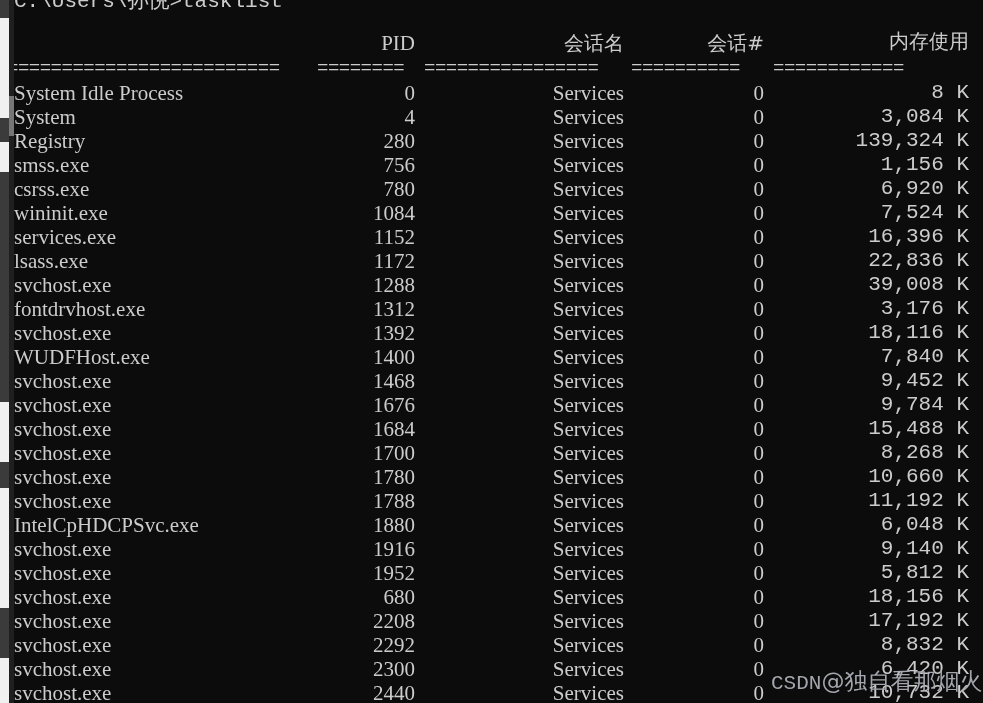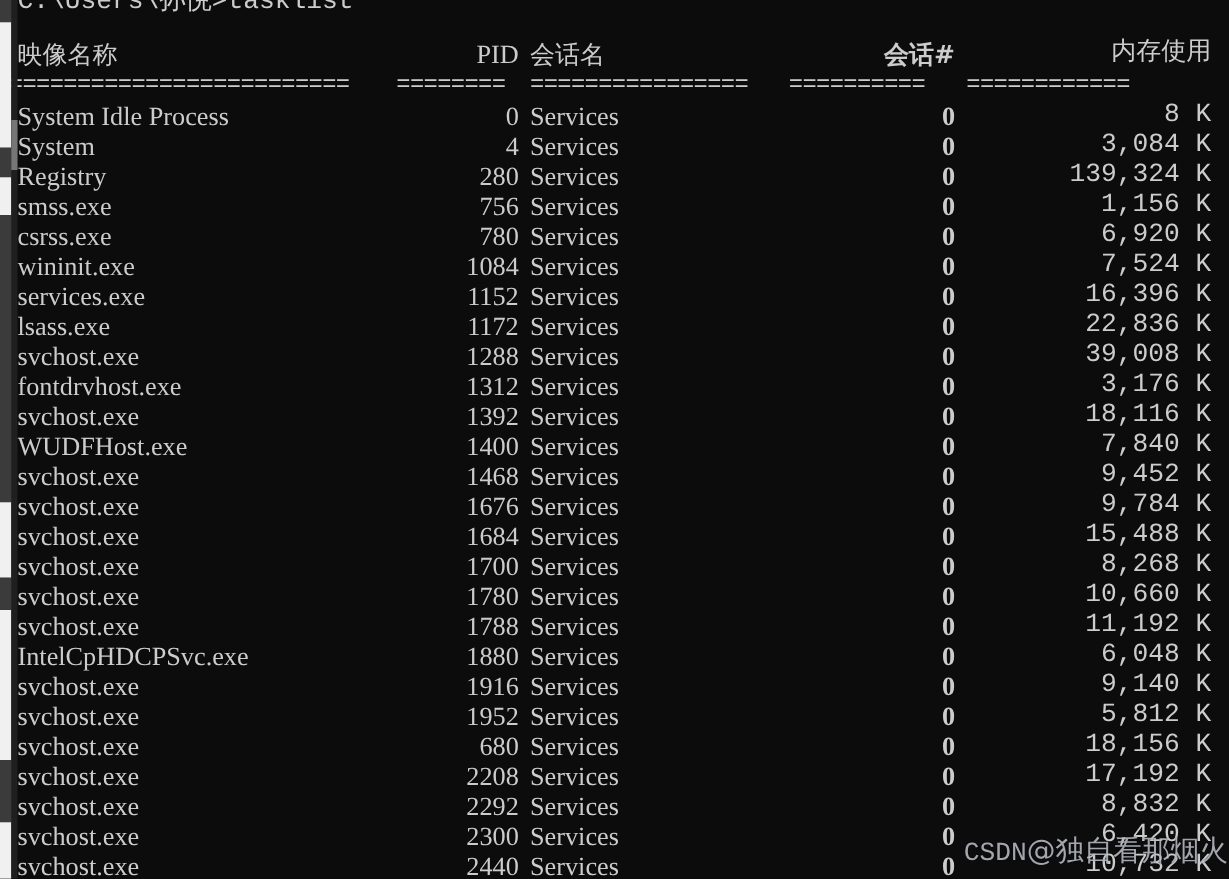--- a/index.html
+++ b/index.html
@@ -88,22 +88,22 @@
   .sep {
     color: #cccccc;
     font-family: "Liberation Mono", "DejaVu Sans Mono", monospace;
     font-size: 19px;
     letter-spacing: -0.5px;
   }
 
   
   .c-name   { left: 14px;  width: 300px; }
   .c-pid    { left: 300px; width: 115px; text-align: right; }
-  .c-sess   { left: 424px; width: 200px; }
-  .c-snum   { left: 624px; width: 140px; font-weight: bold; }
+  .c-sess   { left: 424px; width: 200px; text-align: right; }
+  .c-snum   { left: 624px; width: 140px; }
   .c-mem    { left: 764px; width: 205px; font-family: Liberation Mono, monospace; }
 
   
   #watermark {
     position: absolute;
     left: 771px;
     top: 668px;
     z-index: 6;
     color: #b9bcc4;
     opacity: 0.88;
@@ -125,21 +125,20 @@
 
   <div id="console">
 
     
     <div class="line" style="top:-10px;">
       <span class="cell lalign cjk" style="left:14px; width:400px; font-family:'Liberation Mono','DejaVu Sans Mono',monospace; font-size:21px;">C:\Users\孙悦&gt;tasklist</span>
     </div>
 
     
     <div class="line" style="top:31px;">
-      <span class="cell lalign cjk c-name">映像名称</span>
       <span class="cell ralign c-pid">PID</span>
       <span class="cell lalign cjk c-sess">会话名</span>
       <span class="cell ralign cjk c-snum">会话#</span>
       <span class="cell ralign cjk c-mem">内存使用</span>
     </div>
 
     
     <div class="line" style="top:56px;">
       <span class="cell lalign sep" style="left:7px; width:310px;">=========================</span>
       <span class="cell lalign sep" style="left:317px; width:100px;">========</span>

